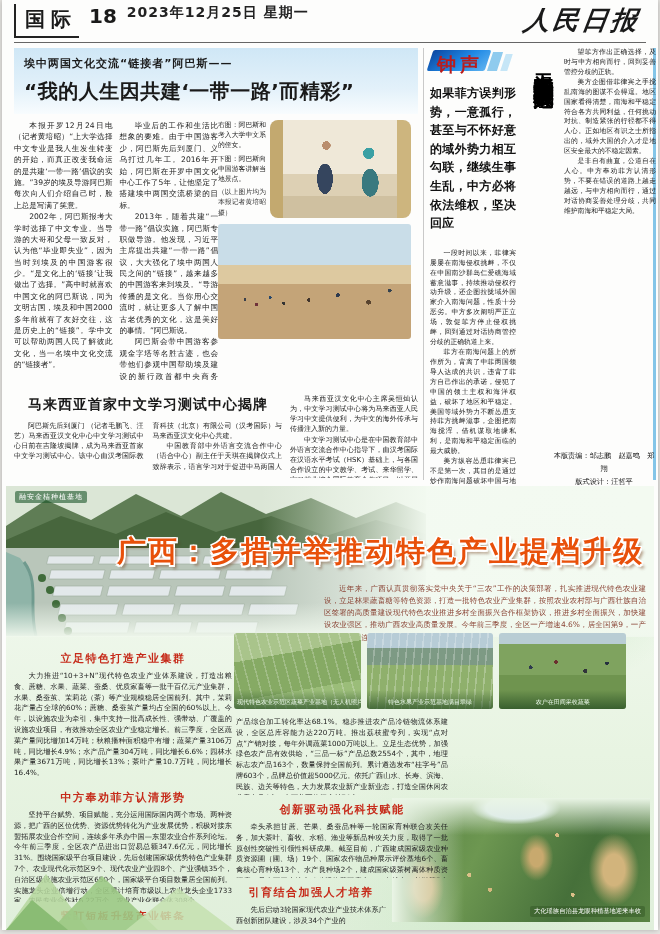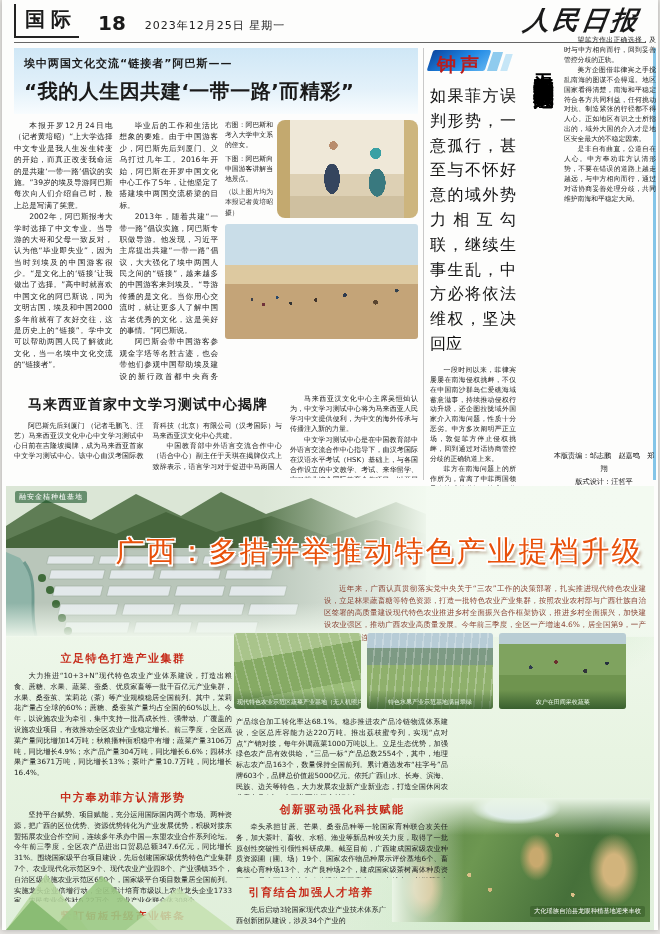--- a/index.html
+++ b/index.html
@@ -2,33 +2,33 @@
 <html><head>
 <meta charset="utf-8">
 <style>
   * { margin:0; padding:0; box-sizing:border-box; }
   html,body { width:660px; height:934px; }
   body { background:#e7e5e2; font-family:"DejaVu Sans",sans-serif; color:#1a1a1a; overflow:hidden; position:relative; }
   .page { position:absolute; left:2px; top:0; width:656px; height:930px; background:#fdfdfc; box-shadow:0 0 6px rgba(0,0,0,.25); }
 
   
   .hdr { position:absolute; left:12px; top:8px; right:12px; height:30px; display:flex; justify-content:space-between; align-items:flex-end; }
-  .hdr-left { display:flex; align-items:flex-end; gap:19px; }
+  .hdr-left { display:flex; align-items:flex-start; gap:10px; }
   .sec-name { font-size:20px; font-weight:700; letter-spacing:6px; border-left:2px solid #222; border-bottom:2px solid #222; padding:2px 2px 3px 9px; }
   .pg-num { font-size:20px; font-weight:700; padding-bottom:3px; }
-  .issue-date { font-size:11px; font-weight:400; letter-spacing:1px; padding-bottom:5px; color:#222; }
+  .issue-date { font-size:14px; font-weight:700; letter-spacing:1px; padding-bottom:5px; color:#222; }
   .masthead { font-family:"DejaVu Serif",serif; font-style:italic; font-weight:700; font-size:26px; transform:skewX(-8deg); letter-spacing:3px; padding-right:6px; }
   .hdr-rule { position:absolute; left:12px; top:42px; right:12px; border-top:1.5px solid #666; }
 
   
   .a1 { position:absolute; left:12px; top:48px; width:404px; height:340px; }
   .a1-head { background:linear-gradient(180deg,#cfe7f6 0%,#e3f1fa 62%,#f8fcfe 100%); padding:8px 10px 7px; height:66px; }
   .a1-kicker { font-size:11px; font-weight:700; letter-spacing:1px; margin-bottom:7px; }
   .a1-headline { font-size:20px; font-weight:900; letter-spacing:.5px; white-space:nowrap; }
-  .a1-body { display:flex; gap:7px; padding-top:6px; height:272px; }
+  .a1-body { display:flex; padding-top:6px; height:272px; }
   .a1-text { width:204px; column-count:2; column-gap:7px; font-size:7.6px; line-height:1.5; text-align:justify; overflow:hidden; }
   .a1-text p, .zs-body p, .rc p, .a2 p { text-indent:2em; }
   .a1-media { width:193px; display:flex; flex-direction:column; }
   .media-top { font-size:7.6px; line-height:1.5; text-align:justify; height:38px; overflow:hidden; margin-bottom:3px; }
   .media-row { display:flex; gap:4px; }
   .cap-block { width:48px; display:flex; flex-direction:column; gap:3px; font-size:6.8px; line-height:1.5; text-align:justify; padding-bottom:2px; }
   .cap-block .crd { color:#333; }
   .ph-couch { width:141px; height:98px; border-radius:8px; flex-shrink:0;
     background:
       radial-gradient(circle 6px at 40% 26%, #b98d6d 70%, transparent 71%),
@@ -61,42 +61,42 @@
   .v-gray { position:absolute; left:421px; top:48px; height:432px; border-left:1px solid #c9c9c9; }
   .v-blue { position:absolute; left:651px; top:48px; width:3px; height:432px; background:#84c5e8; }
 
   
   .zs { position:absolute; left:428px; top:50px; width:86px; height:430px; }
   .zs-logo { position:relative; width:86px; height:24px; margin-bottom:10px; }
   .zs-logo .bar { position:absolute; left:0; top:0; width:58px; height:21px; background:linear-gradient(135deg,#0d47a1,#1e88e5 55%,#5eb2ef); transform:skewX(-18deg); border-radius:2px; }
   .zs-logo .s1 { position:absolute; left:60px; top:2px; width:10px; height:19px; background:#8fcbee; transform:skewX(-18deg); }
   .zs-logo .s2 { position:absolute; left:73px; top:4px; width:7px; height:17px; background:#c6e6f7; transform:skewX(-18deg); }
   .zs-logo .txt { position:absolute; left:7px; top:2px; color:#b91c1c; font-weight:900; font-size:19px; letter-spacing:4px; }
-  .zs-intro { font-size:16px; font-weight:400; line-height:1.55; text-align:justify; margin-bottom:9px; color:#111; }
+  .zs-intro { font-size:12px; font-weight:700; line-height:1.55; text-align:justify; margin-bottom:16px; color:#111; }
   .zs-body { font-size:6.8px; line-height:1.46; text-align:justify; height:300px; overflow:hidden; color:#222; }
 
   .vh { position:absolute; left:518px; top:58px; width:38px; height:416px; writing-mode:vertical-rl; text-orientation:upright; font-size:20px; font-weight:900; letter-spacing:.8px; color:#000; }
 
-  .rc { position:absolute; left:562px; top:36px; width:92px; height:394px; font-size:6.8px; line-height:1.46; text-align:justify; overflow:hidden; color:#222; }
+  .rc { position:absolute; left:562px; top:48px; width:92px; height:394px; font-size:6.8px; line-height:1.46; text-align:justify; overflow:hidden; color:#222; }
   .credits { position:absolute; left:548px; top:450px; width:108px; text-align:center; font-size:7.2px; line-height:1.8; color:#111; }
 
   
   .gx { position:absolute; left:4px; top:486px; width:648px; height:444px; overflow:hidden;
     background:
       radial-gradient(circle 170px at 88% 18%, rgba(188,224,183,.55), rgba(188,224,183,0) 70%),
       radial-gradient(circle 220px at 70% 95%, rgba(200,230,195,.5), rgba(200,230,195,0) 70%),
       linear-gradient(180deg,#fbfdfb 0%,#f0f8ed 22%,#e8f4e2 60%,#e0efdb 100%); }
   .gx-hero { position:absolute; left:0; top:0; width:100%; height:150px; }
   .gx-hero svg { position:absolute; left:0; top:0; }
   .hero-fade { position:absolute; left:255px; right:0; top:0; bottom:0;
     background:linear-gradient(90deg, rgba(243,250,241,0), rgba(243,250,241,.96) 42%, rgba(243,250,241,1)); }
   .hero-fade2 { position:absolute; left:0; right:0; bottom:-1px; height:34px;
     background:linear-gradient(180deg, rgba(240,248,237,0), rgba(240,248,237,.95)); }
   .gx-label { position:absolute; left:9px; top:5px; background:rgba(25,85,40,.6); color:#fff; font-size:7px; letter-spacing:1px; padding:1px 4px; border-radius:2px; }
-  .gx-headline { position:absolute; left:108px; top:46px; width:530px; text-align:center; font-size:29px; font-weight:400; letter-spacing:2px; color:#e8500a; white-space:nowrap;
+  .gx-headline { position:absolute; left:108px; top:46px; width:530px; text-align:right; font-size:29px; font-weight:700; letter-spacing:2px; color:#e8500a; white-space:nowrap;
     text-shadow:-1.5px -1.5px 0 #fff,1.5px -1.5px 0 #fff,-1.5px 1.5px 0 #fff,1.5px 1.5px 0 #fff,0 -1.5px 0 #fff,0 1.5px 0 #fff,-1.5px 0 0 #fff,1.5px 0 0 #fff,3px 4px 3px rgba(100,40,0,.45); }
   .gx-intro { position:absolute; left:318px; top:97px; width:322px; font-size:7.5px; line-height:1.62; color:#8a4435; text-align:justify; text-indent:2em; }
   .gx-photos { position:absolute; left:228px; top:147px; width:392px; height:76px; display:flex; gap:6px; z-index:2; }
   .gph { position:relative; border-radius:3px; overflow:hidden; flex:1; }
   .gph .cap { position:absolute; left:0; right:0; bottom:0; font-size:6px; color:#eefbee; background:linear-gradient(rgba(0,0,0,0), rgba(20,60,25,.6)); padding:8px 3px 2px; text-align:center; white-space:nowrap; overflow:hidden; }
   .gph1 { background:repeating-linear-gradient(75deg, rgba(255,255,255,.22) 0 1.5px, rgba(255,255,255,0) 1.5px 10px),
                   linear-gradient(170deg,#a9c48b 0 30%,#86aa64 30% 70%,#9bbd79 70%); }
   .gph2 { background:repeating-linear-gradient(95deg, rgba(255,255,255,.25) 0 1.5px, rgba(255,255,255,0) 1.5px 8px),
                   linear-gradient(180deg,#b7ccd6 0 20%,#7d9a84 20% 42%,#8fb06c 42%); }
   .gph3 { background:radial-gradient(circle 3px at 25% 45%, #2e3a4e 60%, transparent 61%),

